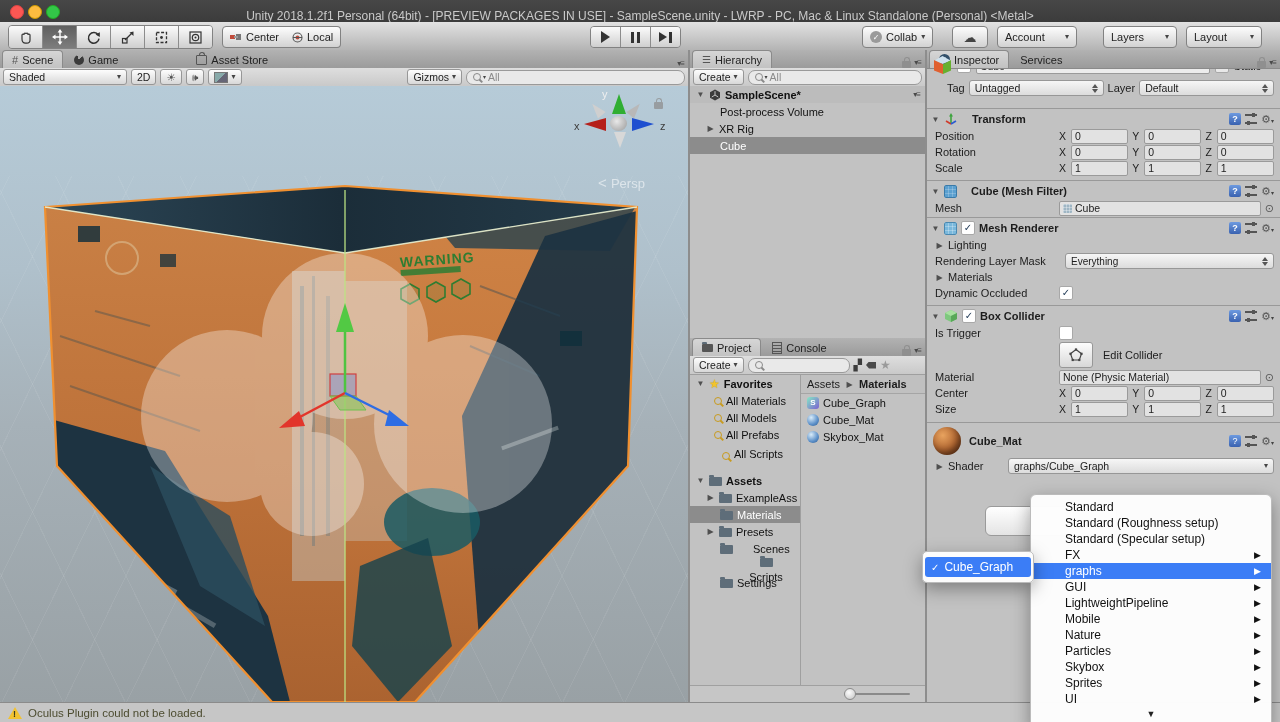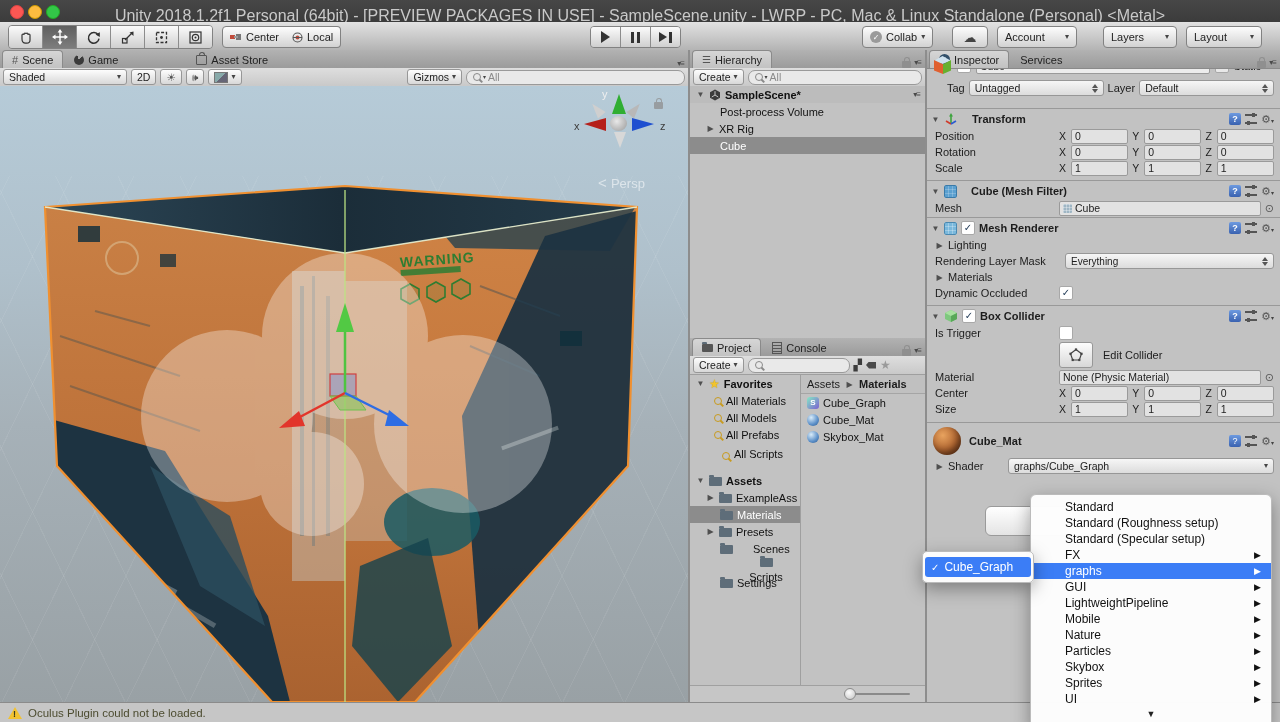--- a/index.html
+++ b/index.html
@@ -4,21 +4,21 @@
 <style>
   html,body{margin:0;padding:0;background:#555;}
   #app{position:relative;width:1280px;height:722px;overflow:hidden;
        font-family:"Liberation Sans","DejaVu Sans",sans-serif;font-size:11px;color:#1c1c1c;
        background:#c2c2c2;-webkit-font-smoothing:antialiased;}
   .abs{position:absolute;}
   .f{display:flex;align-items:center;}
 
   
   .titlebar{position:absolute;left:0;top:0;width:1280px;height:32px;background:linear-gradient(#474747,#363636);
-            display:flex;align-items:center;justify-content:center;color:#c9c9c9;font-size:16px;text-align:center;}
+            display:flex;align-items:center;justify-content:center;color:#c9c9c9;font-size:12px;text-align:center;}
   .tl{position:absolute;top:5px;width:12px;height:12px;border-radius:50%;}
   .tl.red{left:10px;background:#fc5753;border:1px solid #d44;}
   .tl.yel{left:28px;background:#fdbc40;border:1px solid #c90;}
   .tl.grn{left:46px;background:#33c748;border:1px solid #2a2;}
 
   
   .maintb{position:absolute;left:0;top:22px;width:1280px;height:28px;
           background:linear-gradient(#e2e2e2,#b4b4b4);border-bottom:1px solid #777;}
   .toolgrp{position:absolute;left:8px;top:3px;height:22px;display:flex;border:1px solid #828282;border-radius:4px;overflow:hidden;}
   .tool-btn{width:33px;height:22px;display:flex;align-items:center;justify-content:center;

